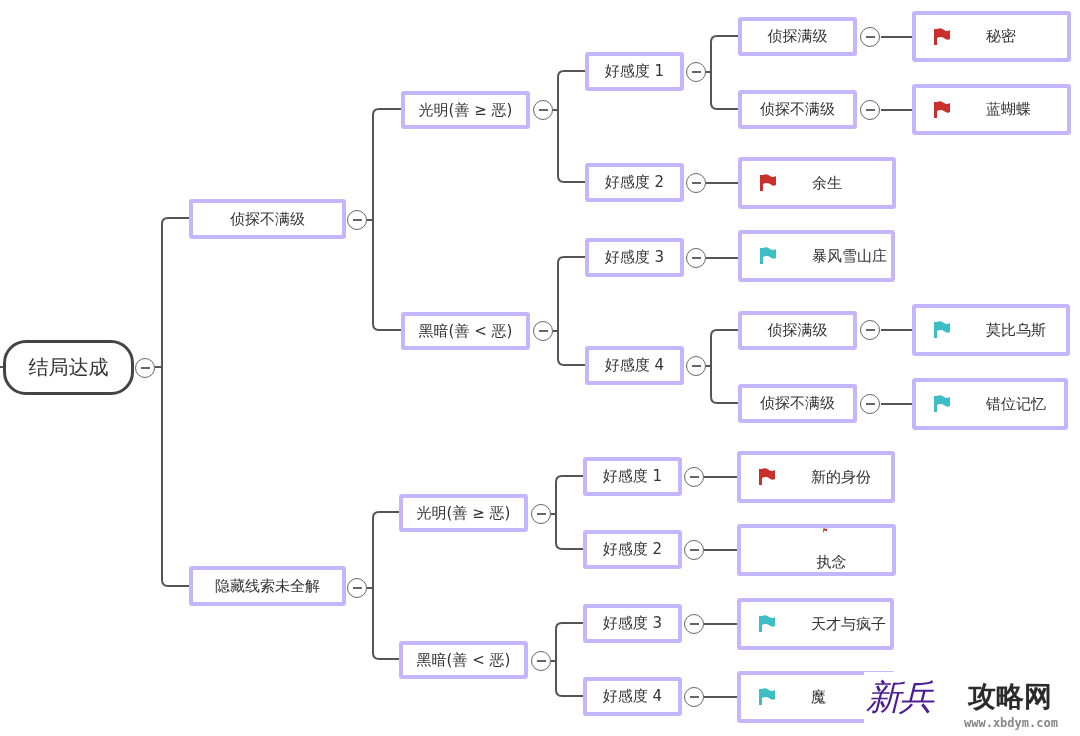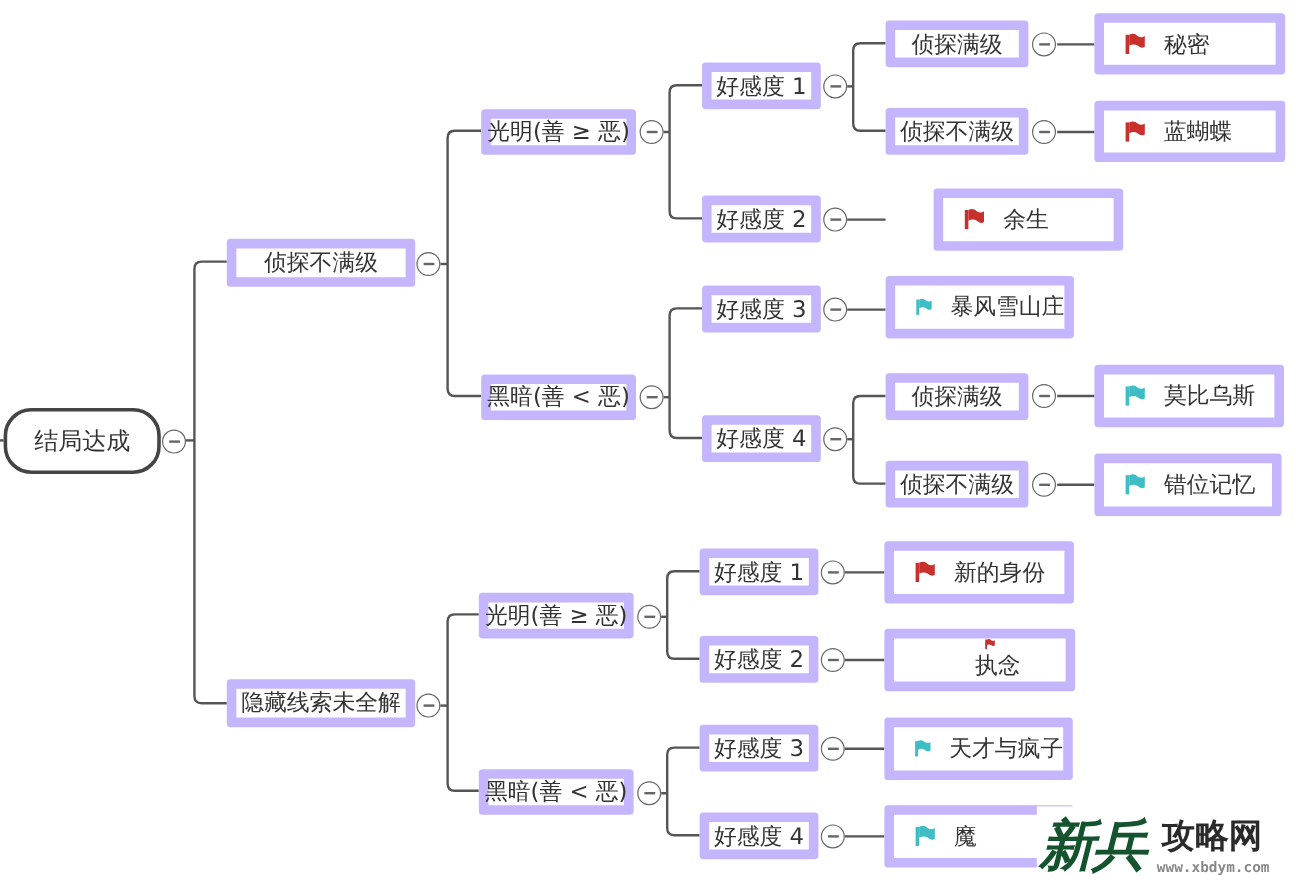--- a/index.html
+++ b/index.html
@@ -5,41 +5,41 @@
   html, body { margin:0; padding:0; }
   body {
     width:1080px; height:736px; position:relative; overflow:hidden;
     background:#ffffff;
     font-family:"DejaVu Sans","Liberation Sans",sans-serif;
     color:#333333;
   }
   #connectors { position:absolute; left:0; top:0; width:1080px; height:736px; }
   .node {
     position:absolute; box-sizing:border-box;
-    border:8px solid #c4b5fd; border-radius:3px; background:#ffffff;
+    border:4px solid #c4b5fd; border-radius:3px; background:#ffffff;
     display:flex; align-items:center; justify-content:center;
-    font-size:19px; color:#333333; white-space:nowrap;
+    font-size:15px; color:#333333; white-space:nowrap;
   }
   .node.root { border-width:3px; border-color:#444444; font-size:20px; border-radius:4px; }
-  .node.leaf { justify-content:flex-start; padding-left:16px; }
+  .node.leaf { justify-content:flex-start; padding-left:16px;gap:20px; }
   .node.leaf .label { margin-left:14px; }
   .flag { width:20px; height:20px; display:inline-block; }
   .collapse {
     position:absolute; box-sizing:border-box; width:20px; height:20px;
     border:1.5px solid #666666; border-radius:50%; background:#ffffff;
     display:flex; align-items:center; justify-content:center;
   }
   .collapse::after { content:""; width:9px; height:1.5px; background:#666666; display:block; }
   .watermark {
     position:absolute; left:864px; top:672px; width:216px; height:64px;
     background:#ffffff;
   }
   .wm-big {
-    position:absolute; left:2px; top:2px; font-size:46px; font-weight:bold;
-    color:#14532d; letter-spacing:-2px; font-family:"DejaVu Sans",sans-serif;
+    position:absolute; left:2px; top:2px; font-size:35px; font-weight:normal;
+    color:#4c1d95; letter-spacing:-2px; font-family:"DejaVu Sans",sans-serif;
     font-style:italic;
   }
   .wm-title {
     position:absolute; left:104px; top:6px; font-size:28px; font-weight:bold; color:#2a2a2a;
     font-family:Liberation Mono, monospace;
   }
   .wm-url {
     position:absolute; left:100px; top:44px; font-size:12px; font-weight:bold; color:#888888;
     font-family:"DejaVu Sans Mono",monospace;
   }
@@ -198,21 +198,21 @@
 </div>
 
 <div class="node leaf" style="left:912px;top:84px;width:159px;height:51px;">
   <svg class="flag" viewBox="0 0 20 20">
       <rect x="2" y="2" width="3" height="16" fill="#c9302c"></rect>
       <path d="M5 2 Q9 0 12 3 Q15 5 18 3 V12 Q15 14 12 11 Q9 9 5 11 Z" fill="#c9302c"></path>
     </svg>
   <span class="label">蓝蝴蝶</span>
 </div>
 
-<div class="node leaf" style="left:738px;top:157px;width:158px;height:52px;margin-left:40px;">
+<div class="node leaf" style="left:738px;top:157px;width:158px;height:52px;">
   <svg class="flag" viewBox="0 0 20 20">
       <rect x="2" y="2" width="3" height="16" fill="#c9302c"></rect>
       <path d="M5 2 Q9 0 12 3 Q15 5 18 3 V12 Q15 14 12 11 Q9 9 5 11 Z" fill="#c9302c"></path>
     </svg>
   <span class="label">余生</span>
 </div>
 
 <div class="node leaf" style="left:738px;top:230px;width:157px;height:52px;">
   <svg class="flag" viewBox="0 0 20 20">
       <rect x="2" y="2" width="3" height="16" fill="#3dbdc4"></rect>

